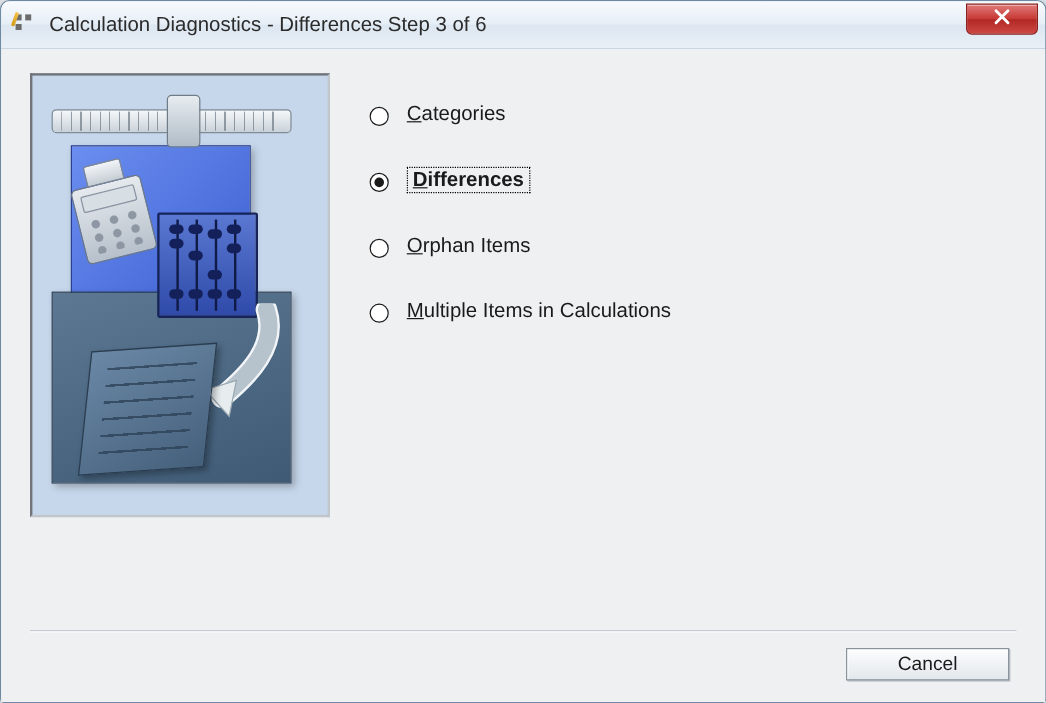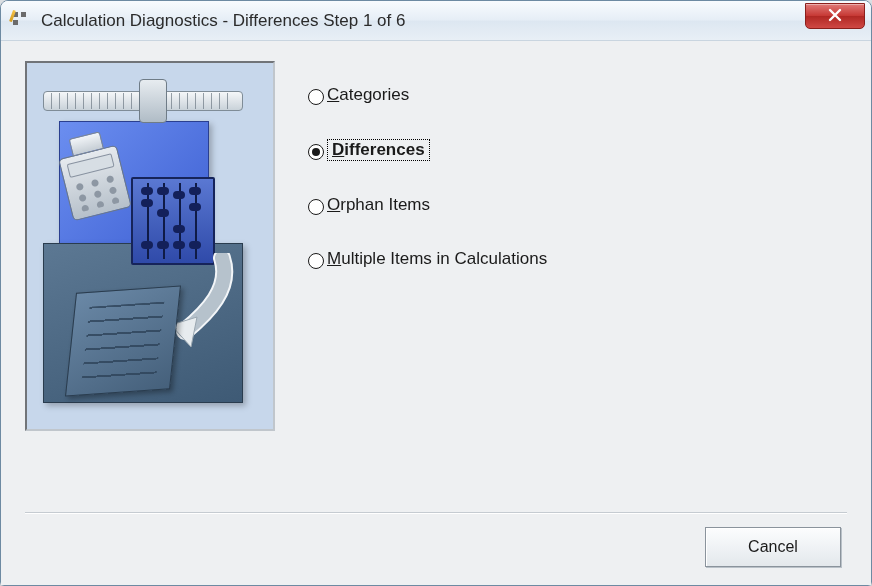--- a/index.html
+++ b/index.html
@@ -177,21 +177,21 @@
       opacity:.8;}
     
     .options {
       padding-top: 24px;
       display:flex;
       flex-direction:column;
       gap: 34px;
       font-size: 17px;
       color:#1a1a1a;
     }
-    .option { display:flex; align-items:center; cursor:pointer; }
+    .option { display:flex; align-items:center; gap:12px; cursor:pointer; }
     .option input[type=radio]{
       appearance:none;
       width:16px;height:16px;border-radius:50%;
       border:1px solid #1a1a1a;background:#fff;
       position:relative;flex:none;cursor:pointer;
     }
     .option input[type=radio]:checked::after{
       content:"";position:absolute;left:3px;top:3px;width:8px;height:8px;
       border-radius:50%;background:#1a1a1a;
     }
@@ -206,21 +206,21 @@
       height:1px;background:#c5cbd1;margin:18px 0 14px;
       box-shadow:0 1px 0 #fff;
     }
     .buttons {
       display:flex;
       justify-content:flex-end;
       gap:14px;
       padding-right:6px;
     }
     .btn {
-      width:136px;height:40px;
+      width:136px;height:27px;
       border:1px solid #8a939c;
       background:linear-gradient(#fcfdfe,#e3e8ec);
       box-shadow: inset 1px 1px 0 #fff, 1px 1px 0 #b9c1c8;
       font-size:16px;color:#1a1a1a;
       display:flex;align-items:center;justify-content:center;
       cursor:pointer;
     }
     .btn.disabled{color:#9aa1a8;cursor:default;}
     .btn .ul{text-decoration:underline;}
   </style>
@@ -229,21 +229,21 @@
 
 <div class="window">
 
   <div class="titlebar">
     <div class="title-icon">
       <div class="pix p1"></div>
         <div class="pix p2"></div>
         <div class="pix p3"></div>
       <div class="pen"></div>
     </div>
-    <div class="title-text">Calculation Diagnostics - Differences Step 1 of 6</div>
+    <div class="title-text">Calculation Diagnostics - Differences Step 3 of 6</div>
     <div class="close-btn">
       <span>
         <svg viewBox="0 0 14 14">
             <path d="M2 2 L12 12 M12 2 L2 12" stroke="#fff" stroke-width="2.4" stroke-linecap="round" fill="none"></path>
           </svg>
       </span>
     </div>
   </div>
 
   <div class="client">

